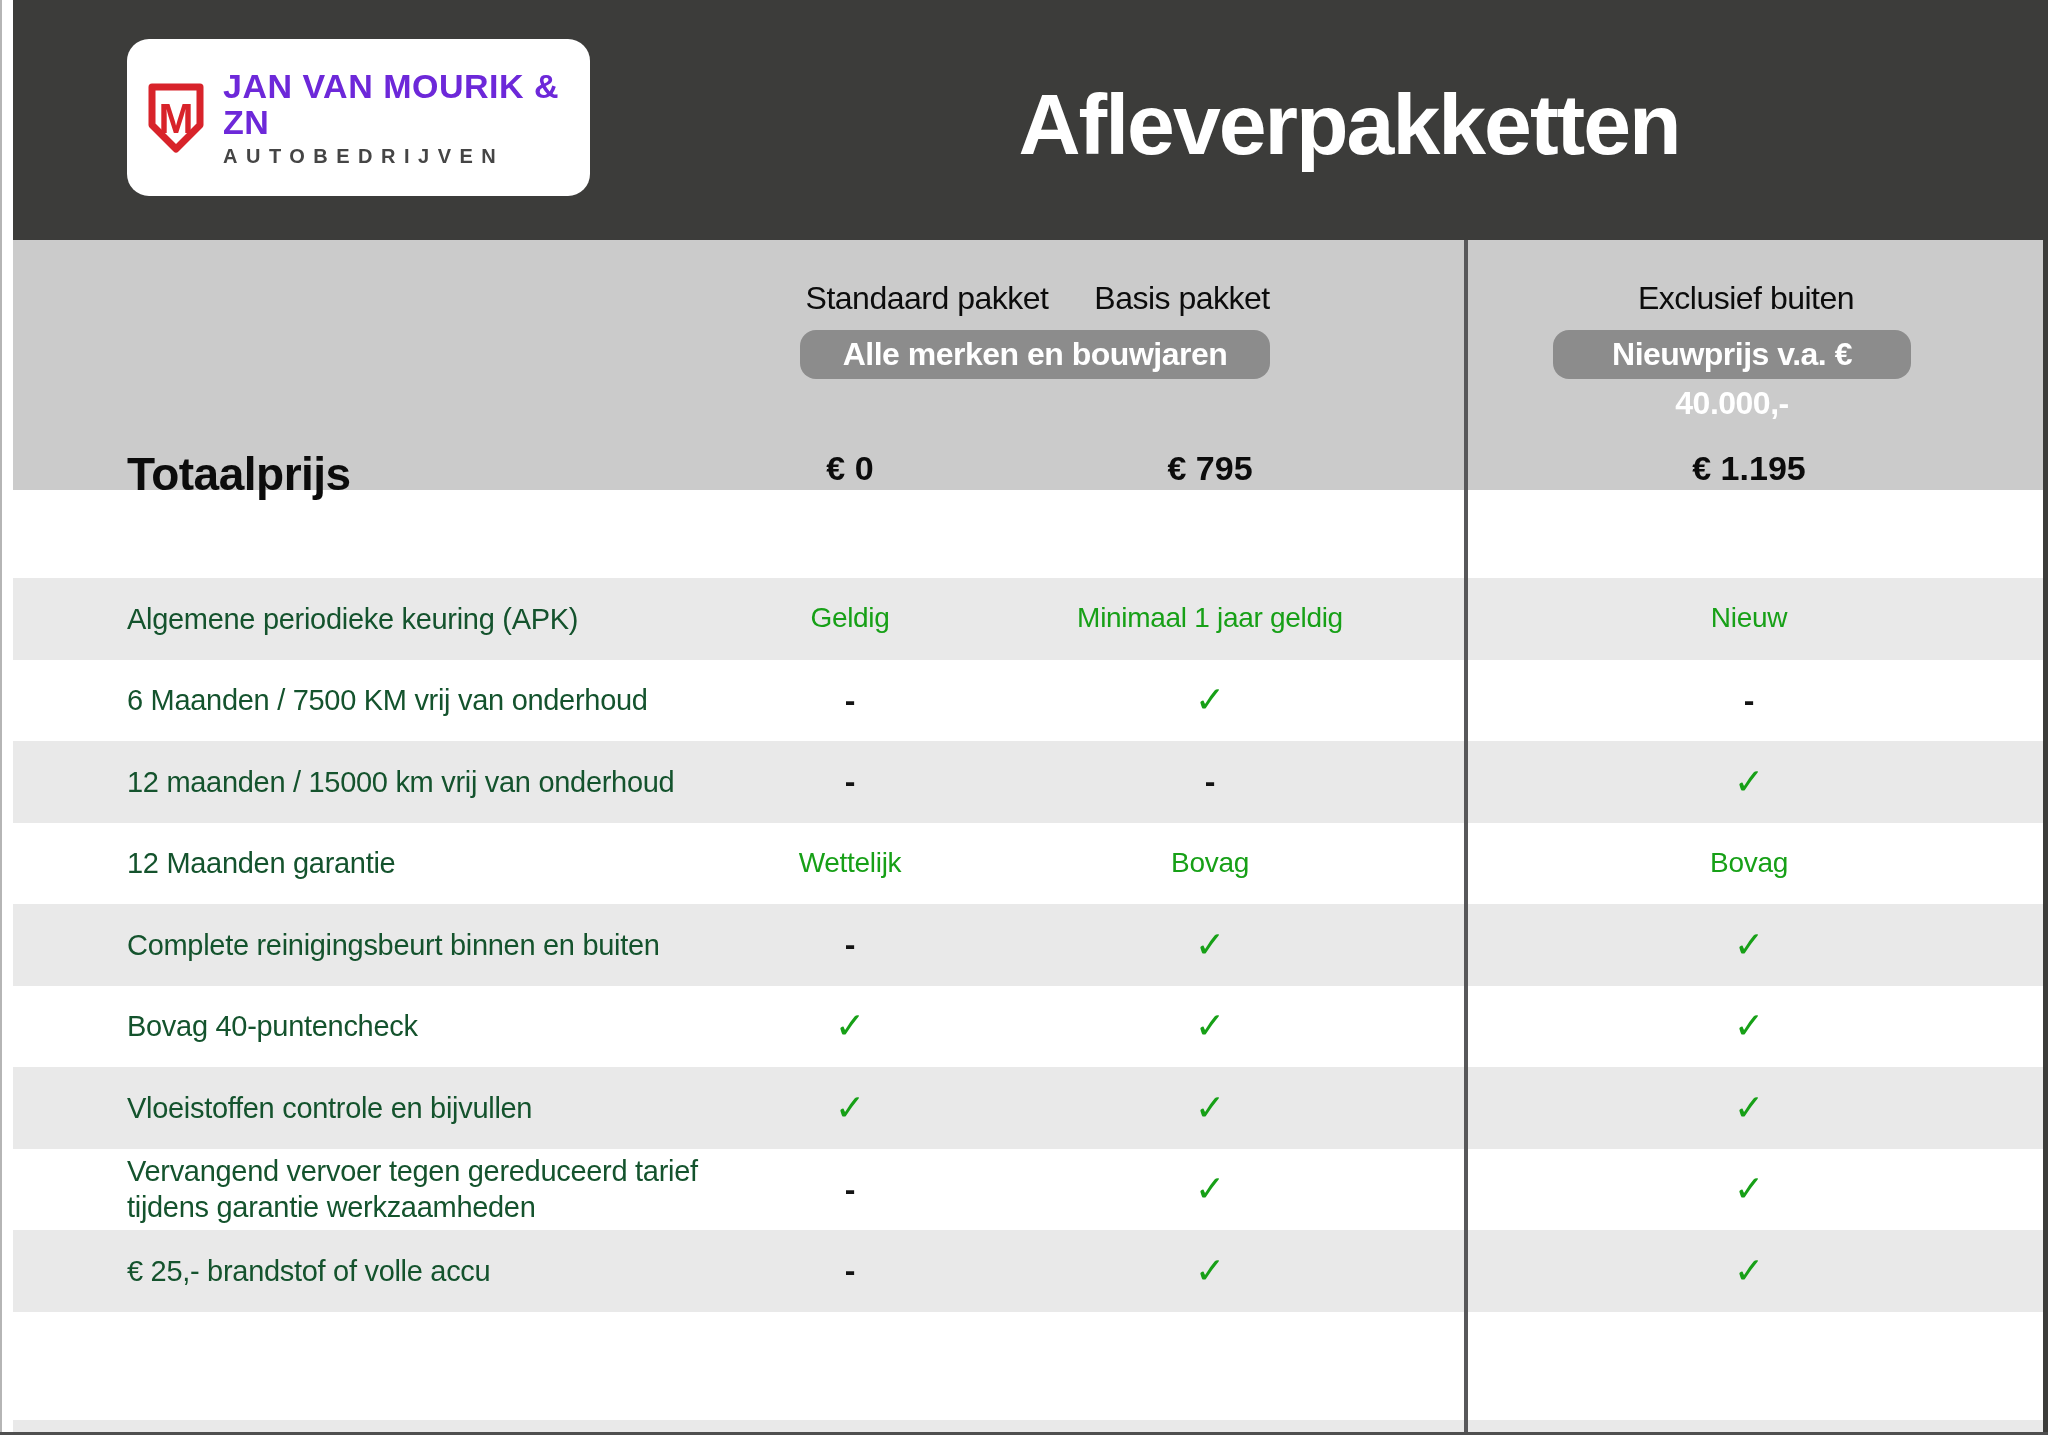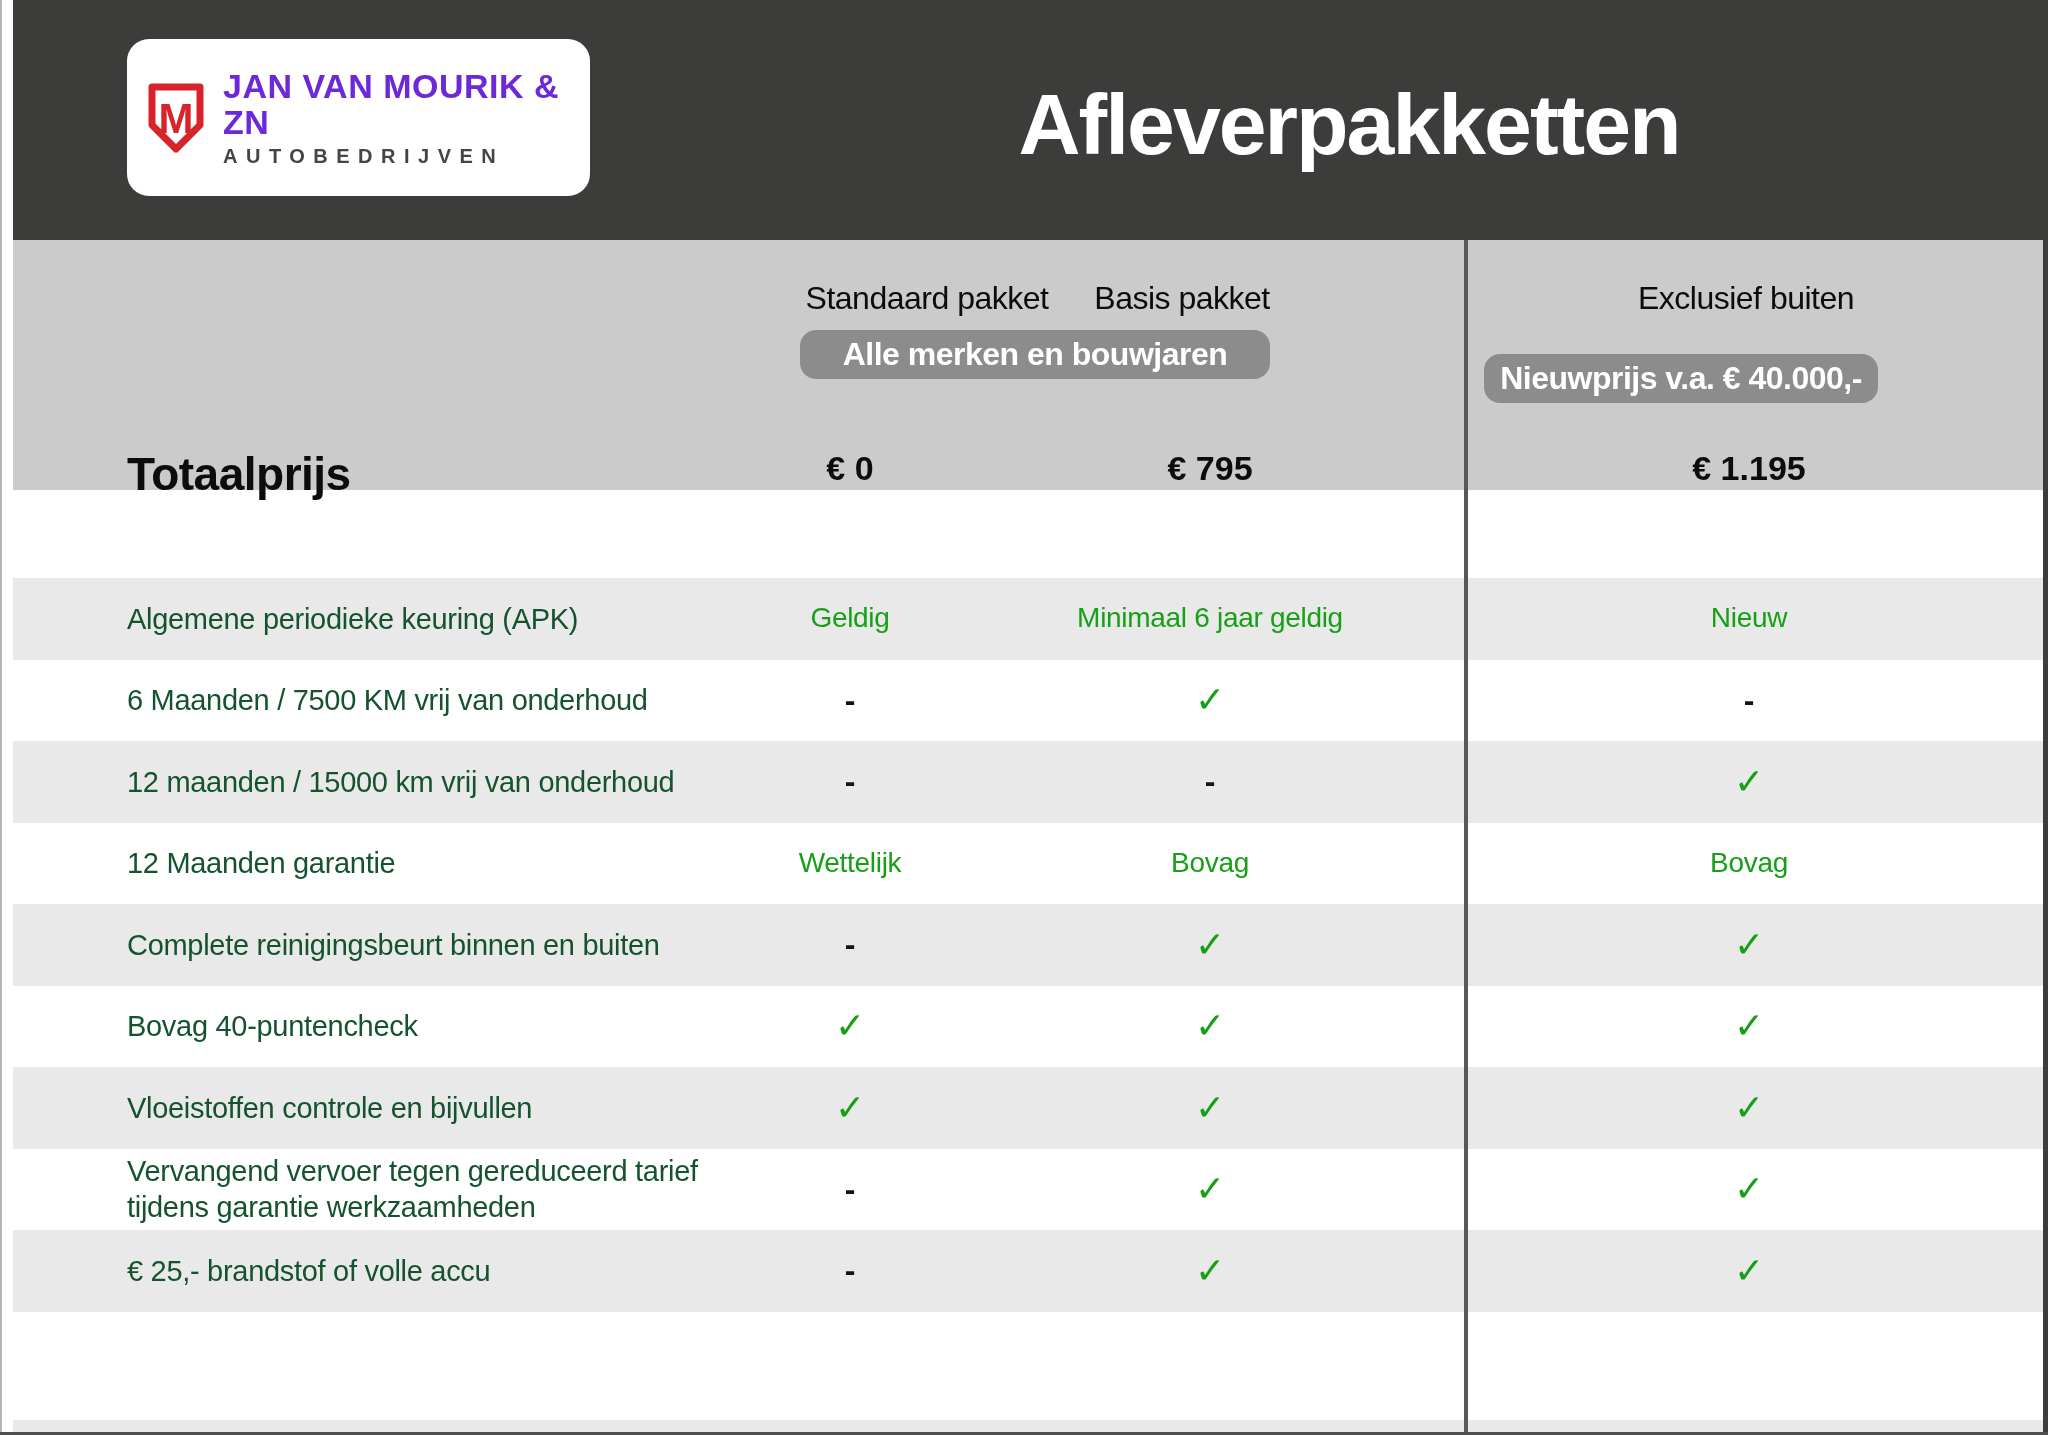--- a/index.html
+++ b/index.html
@@ -36,21 +36,21 @@
   .band{position:relative;height:250px;background:#cbcbcb;}
   .col-label{position:absolute;top:40px;width:300px;text-align:center;font-size:32px;font-weight:normal;color:#0c0c0c;letter-spacing:-0.5px;}
   .col-label.std{left:764px;}
   .col-label.bas{left:1019px;}
   .col-label.exc{left:1583px;}
   .badge{
     position:absolute;top:90px;height:49px;line-height:49px;background:#8c8c8c;
     color:#ffffff;font-size:32px;font-weight:bold;text-align:center;letter-spacing:-0.5px;border-radius:16px;
   }
   .badge.left{left:787px;width:470px;}
-  .badge.right{left:1471px;width:394px;margin-top:24px;}
+  .badge.right{left:1540px;width:358px;}
   .total-label{position:absolute;left:114px;top:207px;font-size:46px;font-weight:bold;color:#0c0c0c;letter-spacing:-0.5px;}
   .price{position:absolute;top:209px;width:300px;text-align:center;font-size:34px;font-weight:bold;color:#0c0c0c;}
   .price.c1{left:687px;}
   .price.c2{left:1047px;}
   .price.c3{left:1586px;}
 
   
   .gap{height:88px;background:#ffffff;}
   .features{position:relative;}
   .frow{position:relative;height:81.5px;}
@@ -109,21 +109,21 @@
       <div class="price c2">€ 795</div>
       <div class="price c3">€ 1.195</div>
     </section>
 
     <div class="gap"></div>
 
     <section class="features" id="feature-rows">
         <div class="frow odd">
           <div class="feature">Algemene periodieke keuring (APK)</div>
           <div class="cell c1 gtext">Geldig</div>
-          <div class="cell c2 gtext">Minimaal 6 jaar geldig</div>
+          <div class="cell c2 gtext">Minimaal 1 jaar geldig</div>
           <div class="cell c3 gtext">Nieuw</div>
         </div>
         <div class="frow even">
           <div class="feature">6 Maanden / 7500 KM vrij van onderhoud</div>
           <div class="cell c1 dash">-</div>
           <div class="cell c2 check">✓</div>
           <div class="cell c3 dash">-</div>
         </div>
         <div class="frow odd">
           <div class="feature">12 maanden / 15000 km vrij van onderhoud</div>

